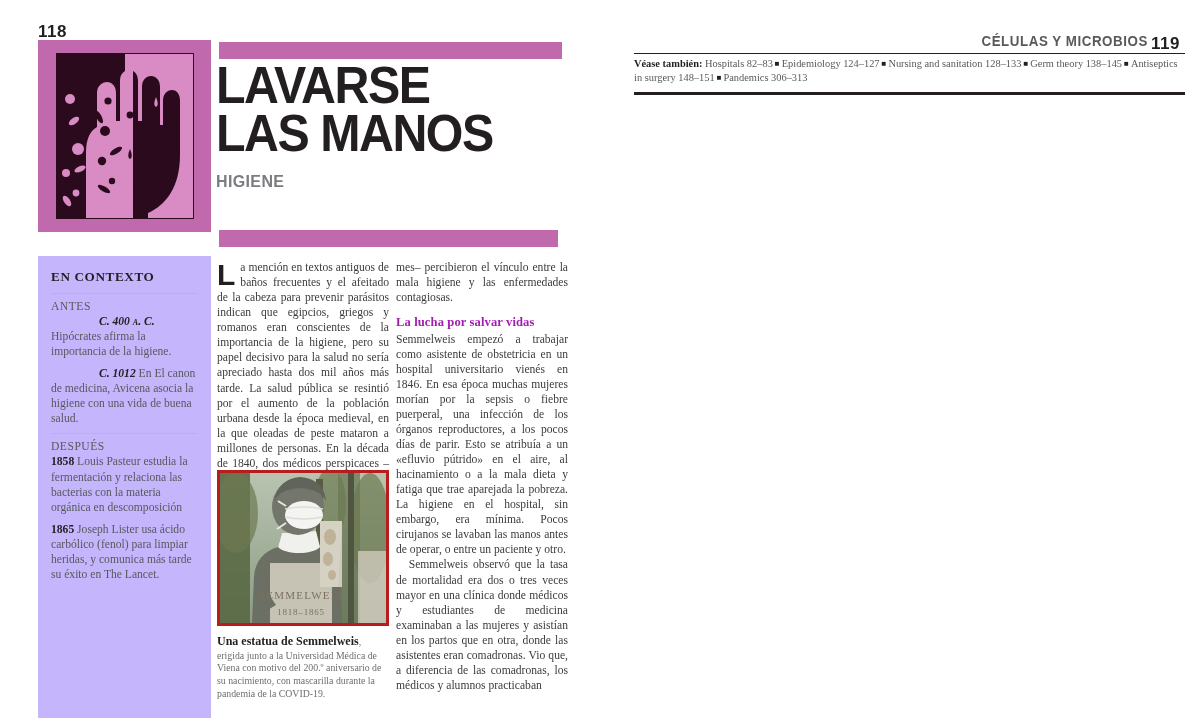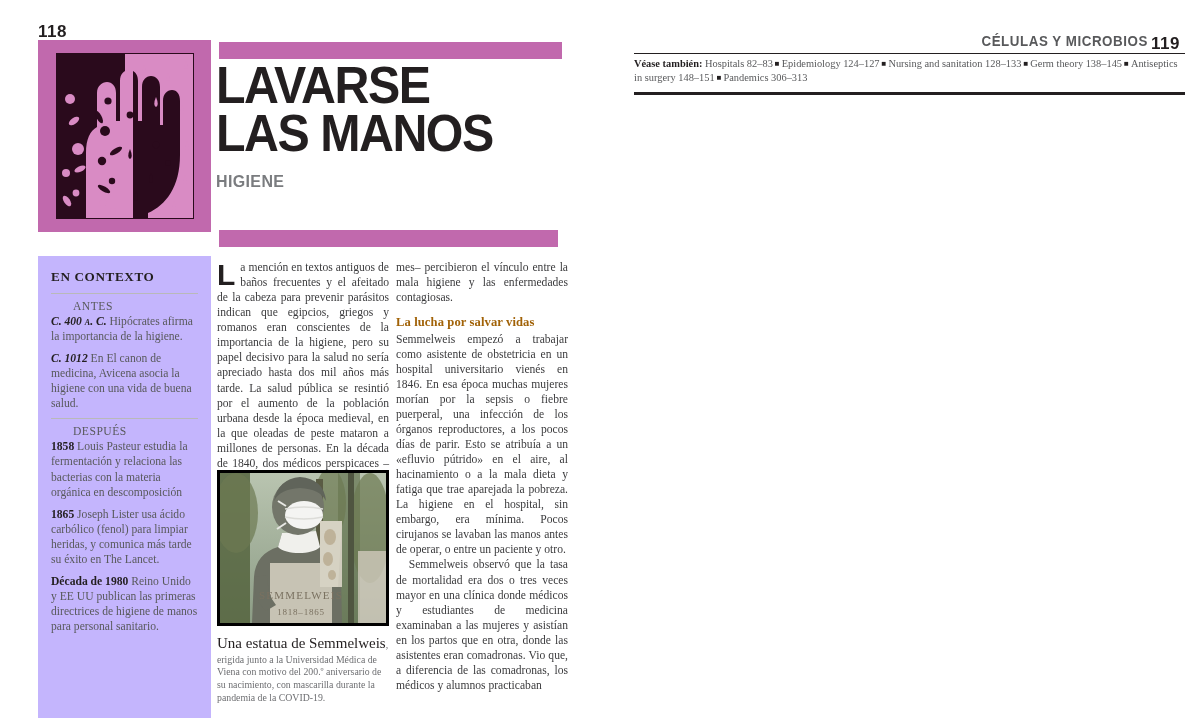--- a/index.html
+++ b/index.html
@@ -68,58 +68,58 @@
   .context-box {
     position: absolute; left: 38px; top: 256px; width: 173px; height: 477px;
     background: #c4b5fd; padding: 13px 13px 26px 13px;
   }
   .context-title {
     font-family: "Liberation Serif", serif; font-weight: bold;
     font-size: 13.2px; letter-spacing: 0.6px; margin-bottom: 8px; color: #231f20;
   }
   .ctx-rule { height: 1px; background: #b9b9b9; margin: 6px 0 6px 0; }
   .ctx-heading {
-    font-size: 11.6px; letter-spacing: 0.5px; color: #58595b; margin-bottom: 1px; margin-left: 22px;
+    font-size: 11.6px; letter-spacing: 0.5px; color: #58595b; margin-bottom: 1px;
   }
   .ctx-entry { font-size: 11.6px; line-height: 1.30; color: #58595b; margin-bottom: 7px; }
   .ctx-entry:last-child { margin-bottom: 0; }
   .ctx-entry b { color: #231f20; font-weight: bold; }
-  .ctx-entry i { font-style: italic; }
+  .ctx-entry i { font-style: italic; margin-left: 48px; }
   .sc { font-variant: small-caps; }
 
   
   .col {
     position: absolute; font-size: 11.6px; line-height: 1.30;
     text-align: justify; color: #3b3b3d;
   }
   .col p { margin: 0; text-indent: 1.1em; }
   .col p.first { text-indent: 0; }
   .col p.noind { text-indent: 0; font-family: Liberation Serif, serif; }
   .col h3 {
     font-family: "Liberation Serif", serif; font-weight: bold;
-    font-size: 12.6px; color: #a16207; margin: 9px 0 1px 0; letter-spacing: 0.1px;
+    font-size: 12.6px; color: #a21caf; margin: 9px 0 1px 0; letter-spacing: 0.1px;
   }
   .dropcap {
     float: left; font-family: "Liberation Sans", sans-serif; font-weight: bold;
     font-size: 30px; line-height: 25px; margin: 2px 5px 0 0; color: #231f20;
   }
 
   .col-l1 { left: 217px; top: 260px; width: 172px; }
   .col-l2 { left: 396px; top: 260px; width: 172px; }
 
   
   .photo-statue {
     position: absolute; left: 217px; top: 470px; width: 172px; height: 156px;
-    border: 3px solid #000000; overflow: hidden; background: #7f8d7a;
+    border: 3px solid #b91c1c; overflow: hidden; background: #7f8d7a;
   }
   .caption {
     position: absolute; left: 217px; top: 634px; width: 172px;
     font-size: 9.8px; line-height: 1.30; color: #6d6e71; text-align: left;
   }
-  .caption b { color: #231f20; font-weight: normal; font-size: 15px; }
+  .caption b { color: #231f20; font-weight: bold; font-size: 12px; }
 
   
   .rule-thin { position: absolute; height: 1px; background: #231f20; }
   .rule-thick { position: absolute; height: 2.5px; background: #231f20; }
 
   .see-also {
     position: absolute; left: 34px; top: 45px; width: 551px;
     font-size: 10.4px; line-height: 1.34; color: #58595b;
   }
   .see-also b { color: #231f20; font-weight: bold; }
@@ -197,21 +197,20 @@
     <div class="context-box">
       <div class="context-title">EN CONTEXTO</div>
       <div class="ctx-rule"></div>
       <div class="ctx-heading">ANTES</div>
       <div class="ctx-entry"><b><i><span class="sc">C. 400 a. C.</span></i></b><span> Hipócrates afirma la importancia de la higiene.</span></div>
       <div class="ctx-entry"><b><i><span>C. 1012</span></i></b><span> En El canon de medicina, Avicena asocia la higiene con una vida de buena salud.</span></div>
       <div class="ctx-rule"></div>
       <div class="ctx-heading">DESPUÉS</div>
       <div class="ctx-entry"><b><span>1858</span></b><span> Louis Pasteur estudia la fermentación y relaciona las bacterias con la materia orgánica en descomposición</span></div>
       <div class="ctx-entry"><b><span>1865</span></b><span> Joseph Lister usa ácido carbólico (fenol) para limpiar heridas, y comunica más tarde su éxito en The Lancet.</span></div>
-      <div class="ctx-entry"><b><span>Década de 1980</span></b><span> Reino Unido y EE UU publican las primeras directrices de higiene de manos para personal sanitario.</span></div>
     </div>
 
     <div class="col col-l1">
       <p class="first"><span class="dropcap">L</span><span>a mención en textos antiguos de baños frecuentes y el afeitado de la cabeza para prevenir parásitos indican que egipcios, griegos y romanos eran conscientes de la importancia de la higiene, pero su papel decisivo para la salud no sería apreciado hasta dos mil años más tarde. La salud pública se resintió por el aumento de la población urbana desde la época medieval, en la que oleadas de peste mataron a millones de personas. En la década de 1840, dos médicos perspicaces –el húngaro Ignaz Semmelweis y el estadounidense Oliver Wendell Hol-</span></p>
     </div>
 
     <div class="col col-l2">
       <p class="first">mes– percibieron el vínculo entre la mala higiene y las enfermedades contagiosas.</p>
       <h3>La lucha por salvar vidas</h3>
       <p class="noind">Semmelweis empezó a trabajar como asistente de obstetricia en un hospital universitario vienés en 1846. En esa época muchas mujeres morían por la sepsis o fiebre puerperal, una infección de los órganos reproductores, a los pocos días de parir. Esto se atribuía a un «efluvio pútrido» en el aire, al hacinamiento o a la mala dieta y fatiga que trae aparejada la pobreza. La higiene en el hospital, sin embargo, era mínima. Pocos cirujanos se lavaban las manos antes de operar, o entre un paciente y otro.</p>

